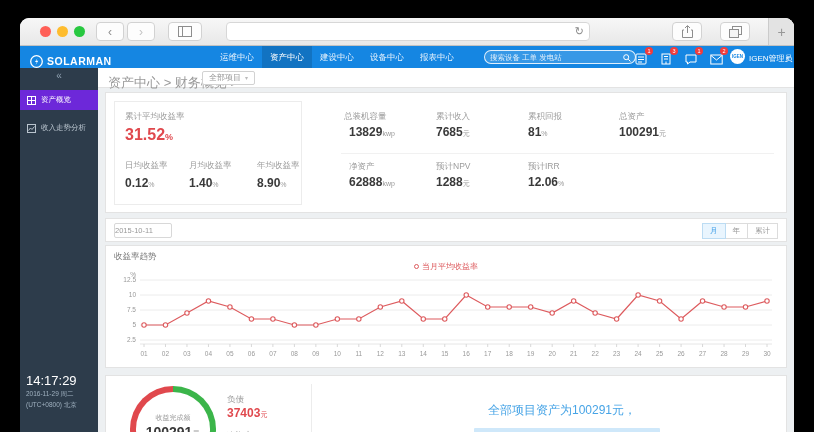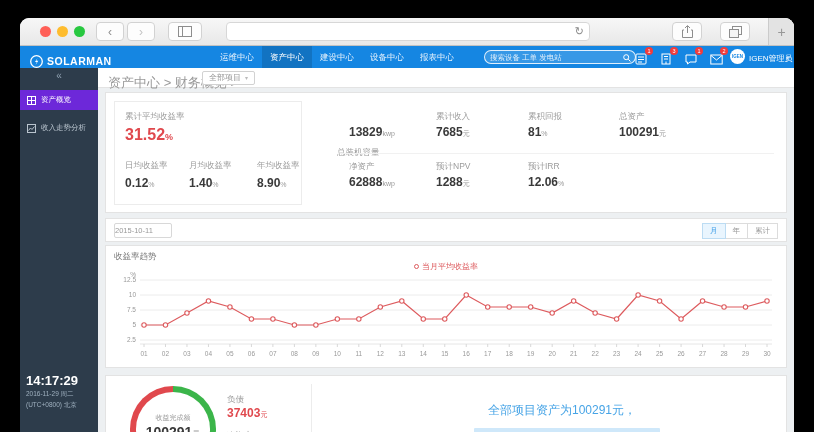--- a/index.html
+++ b/index.html
@@ -44,21 +44,21 @@
 
   
   .sidebar { position:absolute; top:50px; left:0; width:78px; bottom:0; background:#2d3c4b; }
   .collapse { height:18px; text-align:center; color:#8fa0b0; font-size:10px; line-height:16px; }
   .snav { position:absolute; top:22px; left:0; right:0; }
   .sitem { height:20px; display:flex; align-items:center; gap:5px; padding-left:7px;
     color:#b9c4ce; font-size:7.5px; margin-bottom:8px; }
   .sitem.active { background:#6d28d9; color:#fff; }
   .sicon { width:9px; height:9px; flex:0 0 9px; }
   .clock { position:absolute; left:6px; bottom:22px; color:#fff; }
-  .clock .t { font-size:13px; font-weight:bold; }
+  .clock .t { font-size:13px; font-weight:normal; }
   .clock .d, .clock .z { font-size:6.5px; color:#9fb0bf; margin-top:2px; }
 
   
   .content { position:absolute; top:50px; left:78px; right:0; bottom:0; background:#edf0f2; }
   .crumbbar { position:absolute; top:0; left:0; right:0; height:20px; background:#fff; border-bottom:1px solid #e3e3e3; }
   .crumb { position:absolute; left:10px; top:6px; font-size:13px; color:#999; }
   .projsel { position:absolute; left:104px; top:3px; height:14px; border:1px solid #d2d2d2; border-radius:2px;
     background:#fff; font-size:8px; color:#999; line-height:12px; padding:0 6px; }
   .projsel .car { color:#bbb; font-size:6px; margin-left:4px; }
 
@@ -243,21 +243,21 @@
           <span>31.52</span><span class="u">%</span>
         </div>
         <div class="abs lbl" style="left:10px;top:58px;">日均收益率</div>
         <div class="abs lbl" style="left:74px;top:58px;">月均收益率</div>
         <div class="abs lbl" style="left:142px;top:58px;">年均收益率</div>
         <div class="abs val" style="left:10px;top:74px;"><span>0.12</span><span class="u">%</span></div>
         <div class="abs val" style="left:74px;top:74px;"><span>1.40</span><span class="u">%</span></div>
         <div class="abs val" style="left:142px;top:74px;"><span>8.90</span><span class="u">%</span></div>
       </div>
 
-      <div class="abs lbl" style="left:231px;top:18px;margin-top:36px;">总装机容量</div>
+      <div class="abs lbl" style="left:238px;top:18px;">总装机容量</div>
       <div class="abs lbl" style="left:330px;top:18px;">累计收入</div>
       <div class="abs lbl" style="left:422px;top:18px;">累积回报</div>
       <div class="abs lbl" style="left:513px;top:18px;">总资产</div>
       <div class="abs val" style="left:243px;top:32px;"><span>13829</span><span class="u">kwp</span></div>
       <div class="abs val" style="left:330px;top:32px;"><span>7685</span><span class="u">元</span></div>
       <div class="abs val" style="left:422px;top:32px;"><span>81</span><span class="u">%</span></div>
       <div class="abs val" style="left:513px;top:32px;"><span>100291</span><span class="u">元</span></div>
 
       <div class="hline" style="left:235px;right:12px;top:60px;"></div>
 

